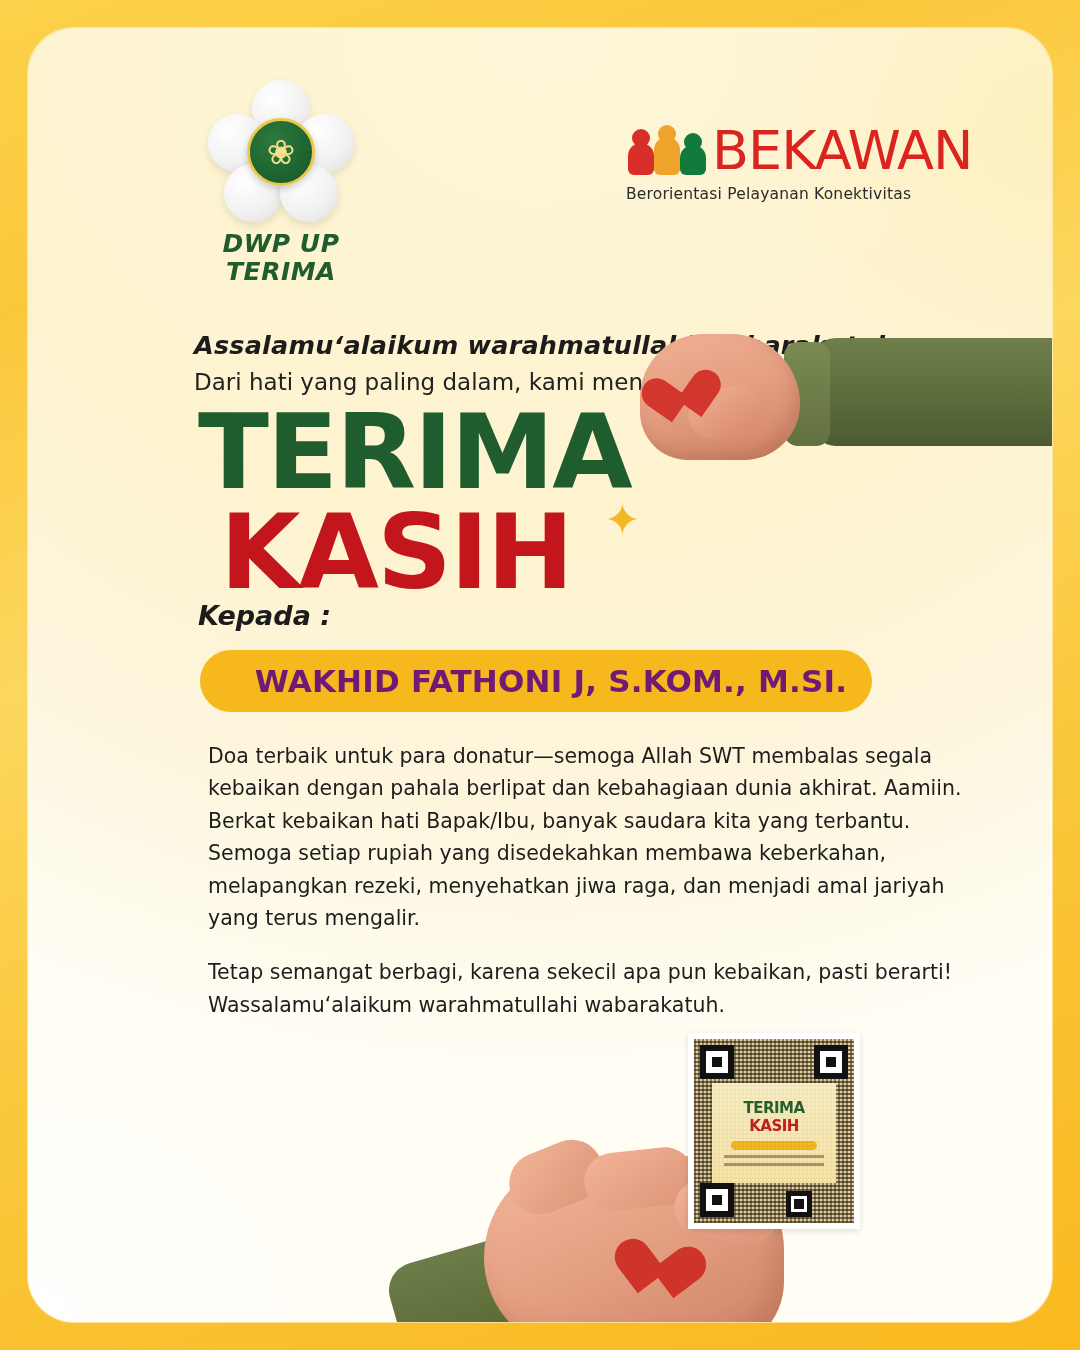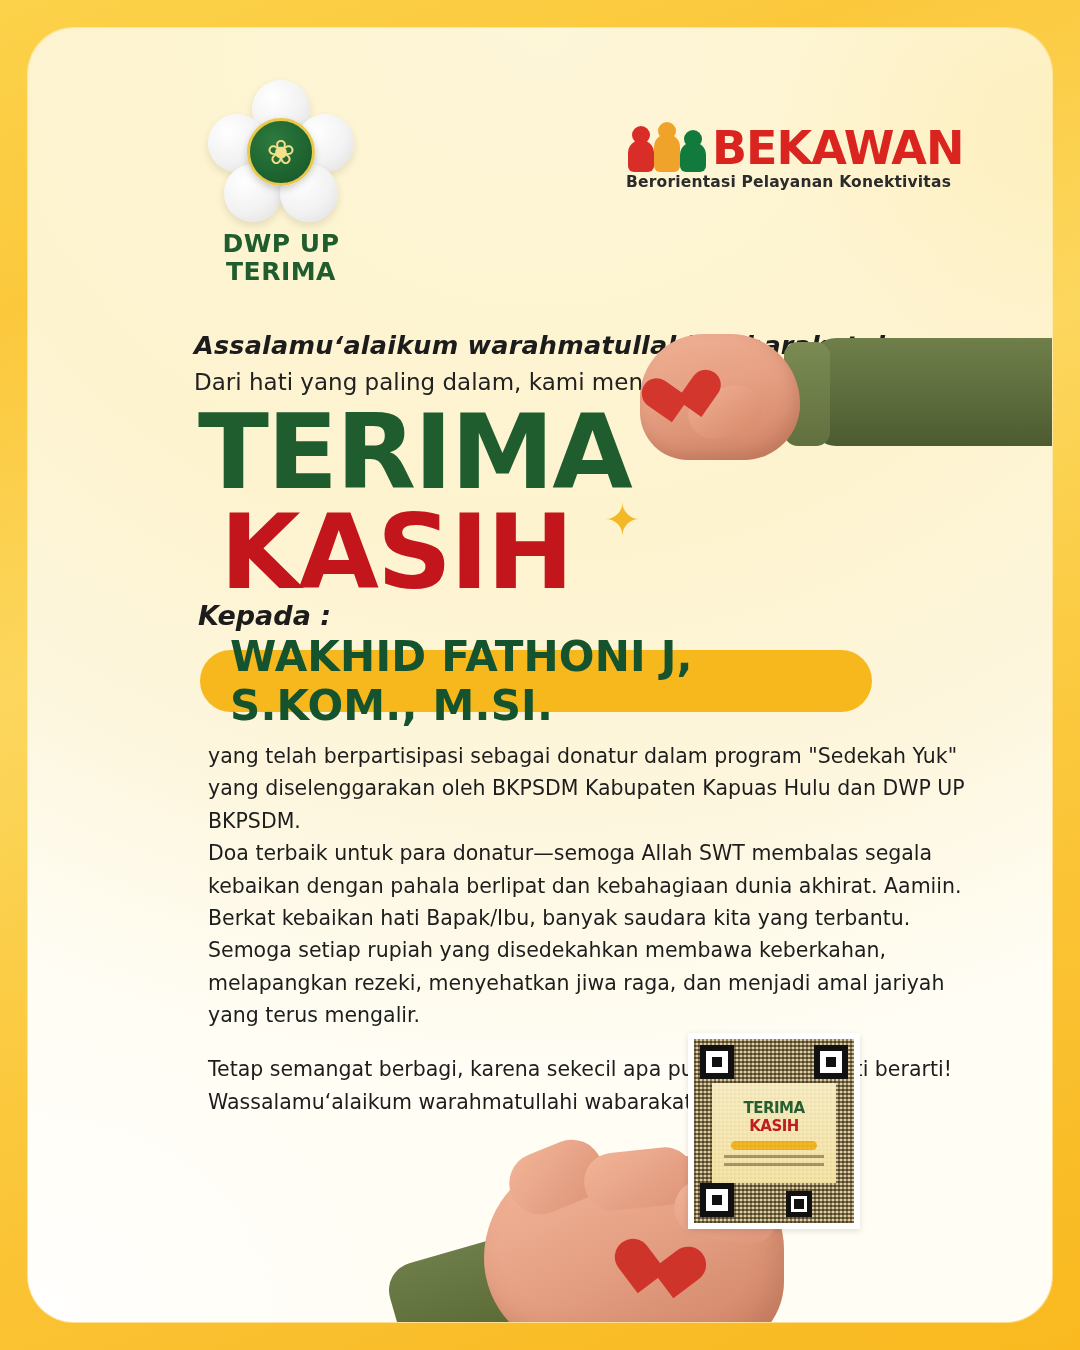--- a/index.html
+++ b/index.html
@@ -81,20 +81,21 @@
     line-height: 1;
   }
   .logo-dwp .label {
     margin-top: 10px;
     font-family: "DejaVu Sans", sans-serif;
     font-weight: bold;
     font-size: 25px;
     line-height: 1.1;
     letter-spacing: 0.5px;
     color: #1f5c2e;
+    font-style: italic;
   }
 
   .logo-berakhlak {
     position: absolute;
     right: 96px;
     top: 96px;
     width: 330px;
     text-align: left;
   }
   .bk-top {
@@ -121,29 +122,30 @@
   .bk-mark .fig.f1 { left: 2px; }
   .bk-mark .head {
     position: absolute;
     width: 18px; height: 18px; border-radius: 50%;
   }
   .bk-mark .head.h1 { background: #d92d27; left: 6px; top: 2px; }
   .bk-mark .head.h2 { background: #f0a32a; left: 32px; top: -2px; }
   .bk-mark .head.h3 { background: #127a3c; left: 58px; top: 6px; }
   .bk-title {
     font-family: "DejaVu Sans", sans-serif;
-    font-weight: bold;
-    font-size: 46px;
+    font-weight: normal;
+    font-size: 54px;
     letter-spacing: -1px;
     color: #d9241f;
     line-height: 1;
   }
   .bk-sub {
+    margin-top: 6px;
     font-size: 15.5px;
-    font-weight: bold;
+    font-weight: normal;
     line-height: 1.35;
     color: #2b2b2b;
     letter-spacing: 0.2px;
   }
 
   
   .salam {
     position: absolute;
     left: 166px;
     top: 302px;
@@ -197,23 +199,23 @@
     top: 622px;
     width: 672px;
     height: 62px;
     border-radius: 31px;
     background: #f6b81c;
     display: flex;
     align-items: center;
     justify-content: center;
   }
   .name-pill span {
-    font-size: 42px;
-    font-weight: bold;
-    color: #14532d;
+    font-size: 31px;
+    font-weight: bold;
+    color: #701a75;
     letter-spacing: 0.2px;
     margin-left: 30px;
   }
 
   .body-text {
     position: absolute;
     left: 180px;
     top: 712px;
     width: 790px;
     font-size: 20.5px;
@@ -431,21 +433,20 @@
 
   <div class="title-terima">TERIMA</div>
   <div class="title-kasih">KASIH</div>
 
   <div class="kepada">Kepada :</div>
   <div class="name-pill">
     <span>WAKHID FATHONI J, S.KOM., M.SI.</span>
   </div>
 
   <div class="body-text">
-    <p>yang telah berpartisipasi sebagai donatur dalam program "Sedekah Yuk" yang diselenggarakan oleh BKPSDM Kabupaten Kapuas Hulu dan DWP UP BKPSDM.</p>
     <p>Doa terbaik untuk para donatur—semoga Allah SWT membalas segala kebaikan dengan pahala berlipat dan kebahagiaan dunia akhirat. Aamiin.</p>
     <p>Berkat kebaikan hati Bapak/Ibu, banyak saudara kita yang terbantu. Semoga setiap rupiah yang disedekahkan membawa keberkahan, melapangkan rezeki, menyehatkan jiwa raga, dan menjadi amal jariyah yang terus mengalir.</p>
     <p class="gap">Tetap semangat berbagi, karena sekecil apa pun kebaikan, pasti berarti!</p>
     <p>Wassalamu‘alaikum warahmatullahi wabarakatuh.</p>
   </div>
 
   <div class="hand-top">
     <div class="sleeve-top"></div>
     <div class="cuff-top"></div>
     <div class="palm-top"></div>

